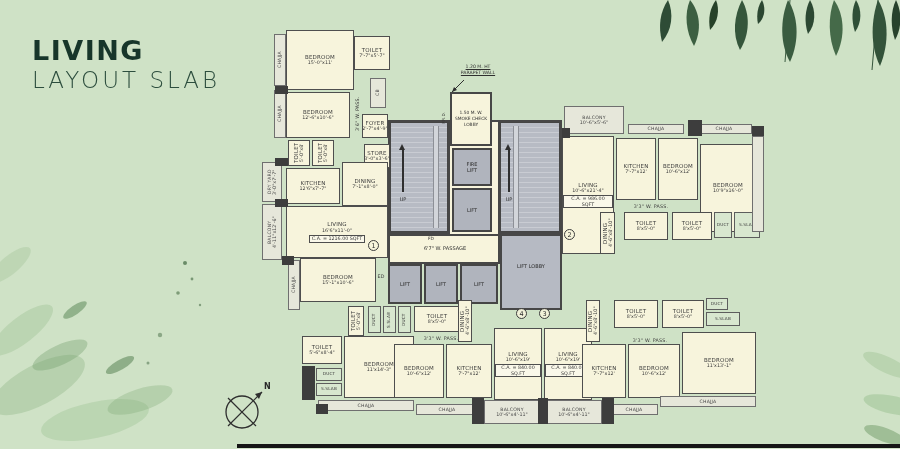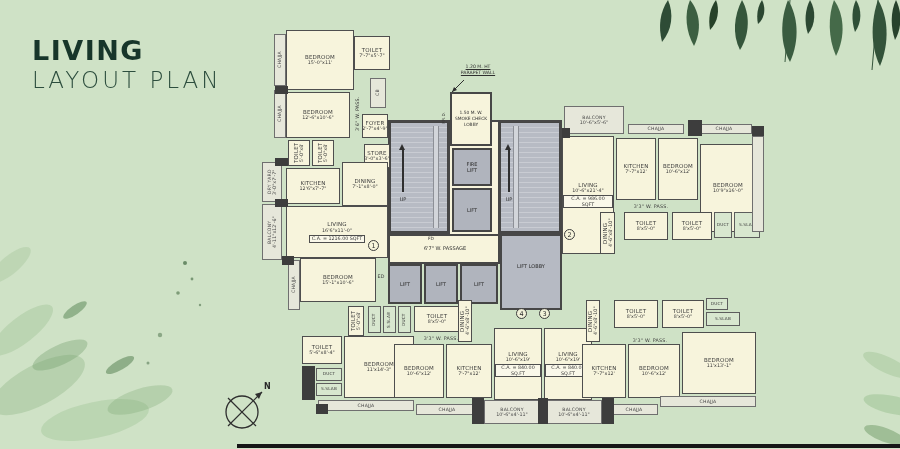--- a/index.html
+++ b/index.html
@@ -89,21 +89,21 @@
   </svg>
 
   <svg class="deco" style="left:845px;top:335px" width="55" height="114" viewBox="0 0 55 114">
     <ellipse cx="42" cy="30" rx="26" ry="8" fill="#9fc394" opacity="0.45" transform="rotate(25 42 30)"></ellipse>
     <ellipse cx="48" cy="70" rx="30" ry="9" fill="#8db983" opacity="0.4" transform="rotate(12 48 70)"></ellipse>
     <ellipse cx="40" cy="100" rx="22" ry="7" fill="#6f9a66" opacity="0.5" transform="rotate(20 40 100)"></ellipse>
   </svg>
 
   <div id="title">
     <div class="t1">LIVING</div>
-    <div class="t2">LAYOUT PLAN</div>
+    <div class="t2">LAYOUT SLAB</div>
   </div>
 
   <div class="corebg" style="left:388px;top:120px;width:174px;height:114px;"></div>
   <div class="stair" style="left:390px;top:122px;width:58px;height:110px;">
     <div class="flight" style="left:42px;"></div>
   </div>
   <div class="stair" style="left:500px;top:122px;width:60px;height:110px;">
     <div class="flight" style="left:12px;"></div>
   </div>
   <div class="uparrow" style="left:402px;top:150px;height:42px;"></div>

